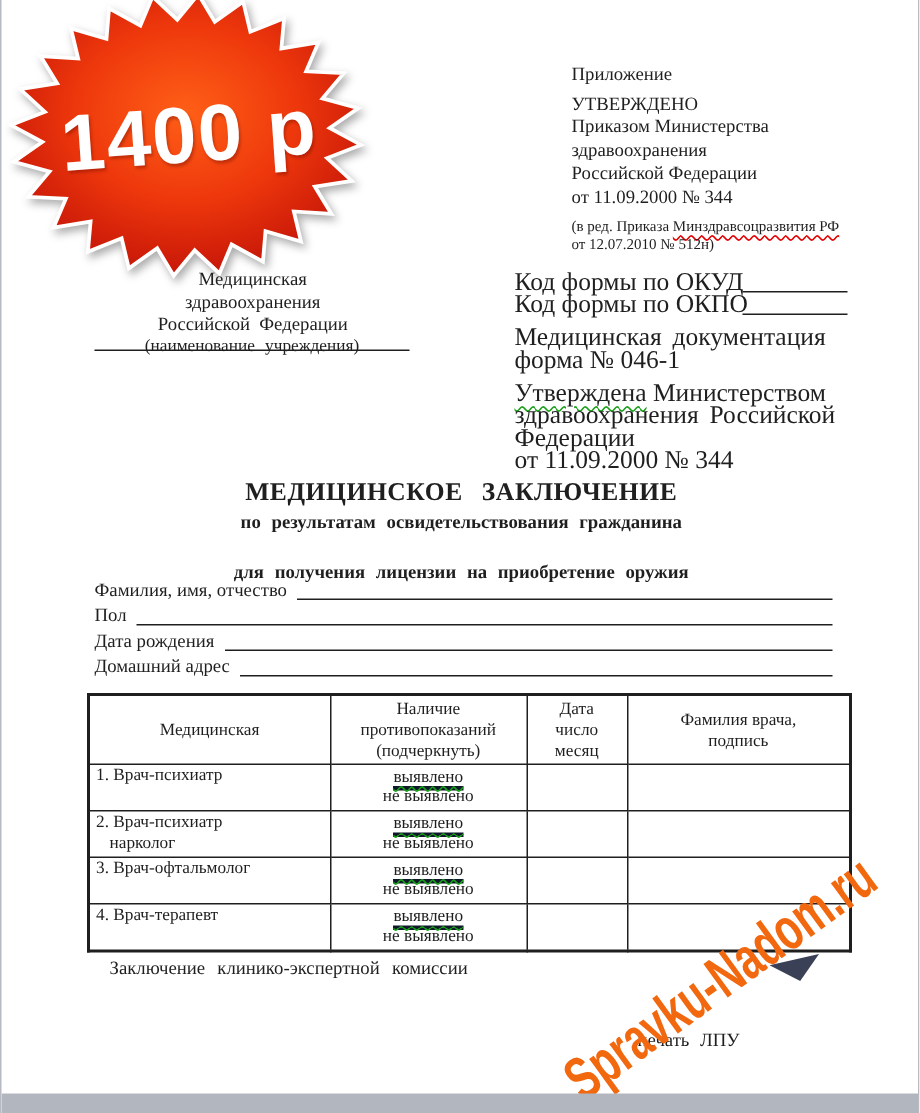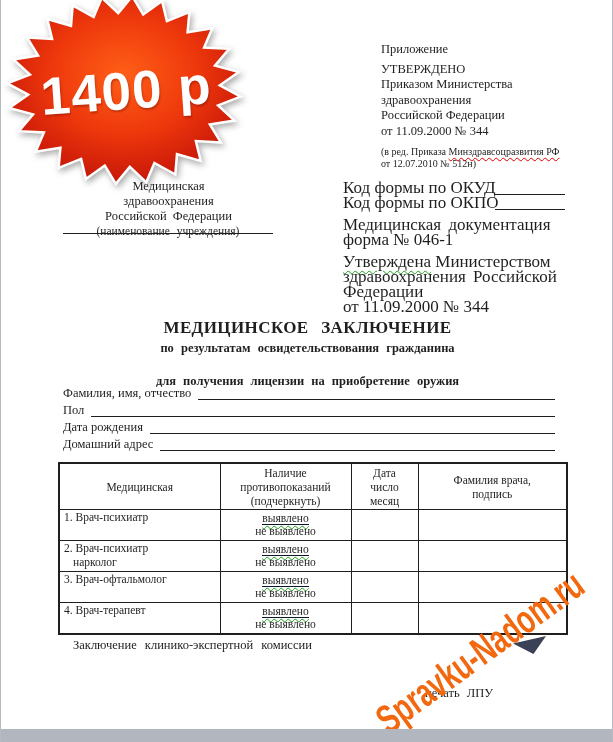--- a/index.html
+++ b/index.html
@@ -54,21 +54,21 @@
 
   
   table.doc-table{
     position:absolute;left:57px;top:462px;width:508px;border-collapse:collapse;table-layout:fixed;
     border:2px solid #1f1f1f;font-size:11.5px;
   }
   .doc-table th,.doc-table td{border:1px solid #1f1f1f;padding:1px 4px;}
   .doc-table th{font-weight:normal;text-align:center;vertical-align:middle;height:43px;line-height:14px;}
   .doc-table td{height:28px;line-height:13.5px;vertical-align:top;}
   .doc-table td.opt{text-align:center;vertical-align:middle;}
-  .solid-u{border-bottom:1px solid #0f172a;}
+  .solid-u{border-bottom:3px solid #0f172a;}
   .spec-l2{padding-left:9px;}
   .spec-l2:empty{display:none;}
 
   
   .conclusion{left:72px;top:638px;font-size:12.5px;word-spacing:5px;}
   .stamp{left:424px;top:686px;font-size:12.5px;word-spacing:4px;z-index:20;}
   .cursor-arrow{left:512px;top:636px;width:33px;height:18px;background:#3a4156;
     clip-path:polygon(0 42%,100% 0,62% 100%);z-index:45;}
   .watermark{
     left:318px;top:636px;width:310px;text-align:center;white-space:nowrap;z-index:50;

